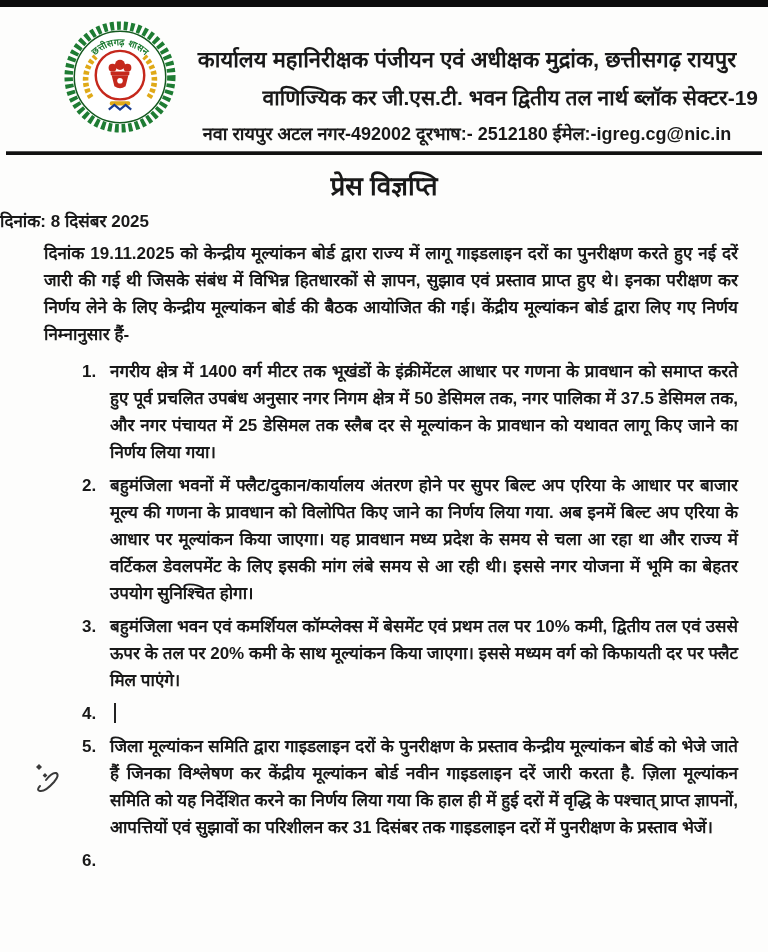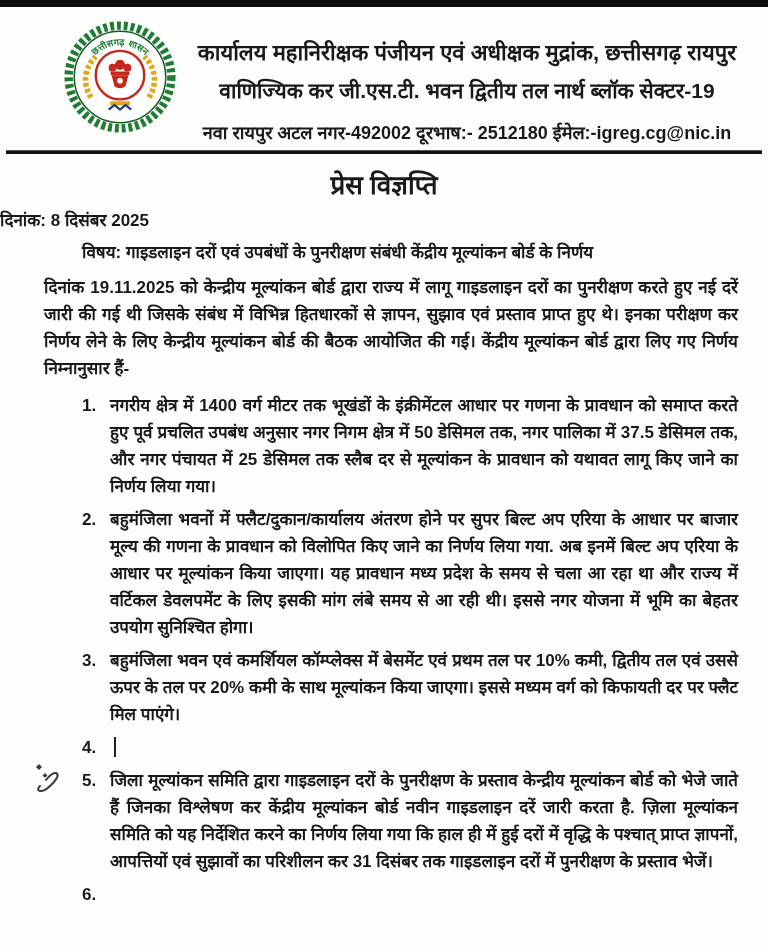--- a/index.html
+++ b/index.html
@@ -20,24 +20,24 @@
   .header{
     display:flex;align-items:flex-start;
     padding:14px 10px 0 64px;
   }
   .emblem{flex:0 0 112px;height:112px;position:relative;}
   .header-text{
     flex:1;text-align:center;padding-top:18px;
   }
   .org-line1{
     font-size:22px;font-weight:bold;letter-spacing:0px;line-height:1.3;
-    margin:0 0 10px 0;white-space:nowrap;
+    margin:7px 0 10px 0;white-space:nowrap;
   }
   .org-line2{
-    font-size:21px;font-weight:bold;line-height:1.25;margin:0 0 16px 0;white-space:nowrap;
+    font-size:21px;font-weight:bold;line-height:1.25;margin:0 0 10px 0;white-space:nowrap;text-align:right;
   }
   .address-line{
     font-size:18px;font-weight:bold;margin:2px 0 0 0;white-space:nowrap;
   }
   .header-rule{
     margin:6px 6px 0 6px;height:0;
     border-top:1px solid #555;border-bottom:3px solid #111;
   }
   
   .doc-title{
@@ -117,21 +117,20 @@
       <div class="org-line2">वाणिज्यिक कर जी.एस.टी. भवन द्वितीय तल नार्थ ब्लॉक सेक्टर-19</div>
       <div class="address-line">नवा रायपुर अटल नगर-492002 दूरभाष:- 2512180 ईमेल:-igreg.cg@nic.in</div>
     </div>
   </div>
   <div class="header-rule"></div>
 
   <div class="doc-title">प्रेस विज्ञप्ति</div>
 
   <div class="date-line">दिनांक: 8 दिसंबर 2025</div>
 
-  <div class="subject-line">विषय: गाइडलाइन दरों एवं उपबंधों के पुनरीक्षण संबंधी केंद्रीय मूल्यांकन बोर्ड के निर्णय</div>
 
   <div class="intro">दिनांक 19.11.2025 को केन्द्रीय मूल्यांकन बोर्ड द्वारा राज्य में लागू गाइडलाइन दरों का पुनरीक्षण करते हुए नई दरें जारी की गई थी जिसके संबंध में विभिन्न हितधारकों से ज्ञापन, सुझाव एवं प्रस्ताव प्राप्त हुए थे। इनका परीक्षण कर निर्णय लेने के लिए केन्द्रीय मूल्यांकन बोर्ड की बैठक आयोजित की गई। केंद्रीय मूल्यांकन बोर्ड द्वारा लिए गए निर्णय निम्नानुसार हैं-</div>
 
   <ol class="decisions">
     <li>
       <span class="num">1.</span>
       <span>नगरीय क्षेत्र में 1400 वर्ग मीटर तक भूखंडों के इंक्रीमेंटल आधार पर गणना के प्रावधान को समाप्त करते हुए पूर्व प्रचलित उपबंध अनुसार नगर निगम क्षेत्र में 50 डेसिमल तक, नगर पालिका में 37.5 डेसिमल तक, और नगर पंचायत में 25 डेसिमल तक स्लैब दर से मूल्यांकन के प्रावधान को यथावत लागू किए जाने का निर्णय लिया गया।</span>
     </li>
     <li>
       <span class="num">2.</span>

